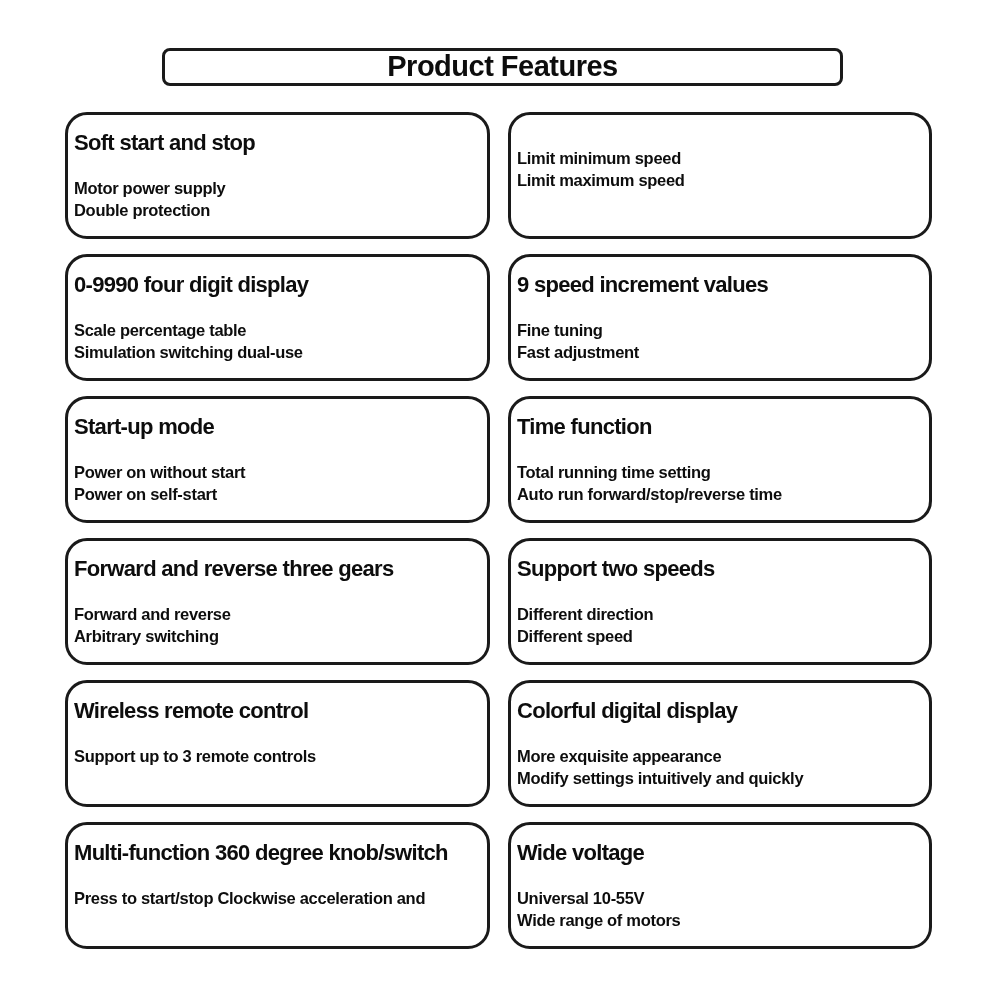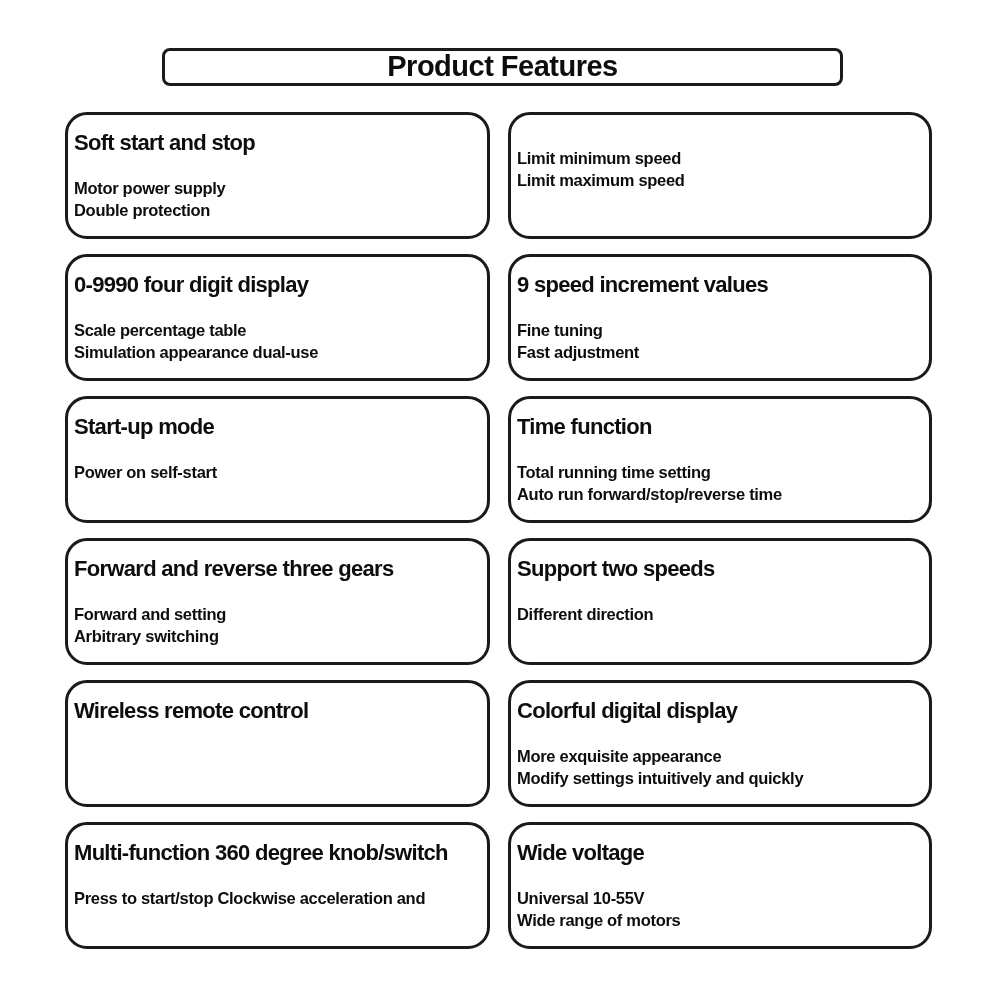--- a/index.html
+++ b/index.html
@@ -91,65 +91,68 @@
     <div class="card-body">
       <div class="card-line">Limit minimum speed</div>
       <div class="card-line">Limit maximum speed</div>
     </div>
   </div>
 
   <div class="card">
     <div class="card-title">0-9990 four digit display</div>
     <div class="card-body">
       <div class="card-line">Scale percentage table</div>
-      <div class="card-line">Simulation appearance dual-use</div>
+      <div class="card-line">Simulation switching dual-use</div>
     </div>
   </div>
 
   <div class="card">
     <div class="card-title">9 speed increment values</div>
     <div class="card-body">
       <div class="card-line">Fine tuning</div>
       <div class="card-line">Fast adjustment</div>
     </div>
   </div>
 
   <div class="card">
     <div class="card-title">Start-up mode</div>
     <div class="card-body">
+      <div class="card-line">Power on without start</div>
       <div class="card-line">Power on self-start</div>
     </div>
   </div>
 
   <div class="card">
     <div class="card-title">Time function</div>
     <div class="card-body">
       <div class="card-line">Total running time setting</div>
       <div class="card-line">Auto run forward/stop/reverse time</div>
     </div>
   </div>
 
   <div class="card">
     <div class="card-title">Forward and reverse three gears</div>
     <div class="card-body">
-      <div class="card-line">Forward and setting</div>
+      <div class="card-line">Forward and reverse</div>
       <div class="card-line">Arbitrary switching</div>
     </div>
   </div>
 
   <div class="card">
     <div class="card-title">Support two speeds</div>
     <div class="card-body">
       <div class="card-line">Different direction</div>
+      <div class="card-line">Different speed</div>
     </div>
   </div>
 
   <div class="card">
     <div class="card-title">Wireless remote control</div>
     <div class="card-body">
+      <div class="card-line">Support up to 3 remote controls</div>
     </div>
   </div>
 
   <div class="card">
     <div class="card-title">Colorful digital display</div>
     <div class="card-body">
       <div class="card-line">More exquisite appearance</div>
       <div class="card-line">Modify settings intuitively and quickly</div>
     </div>
   </div>

